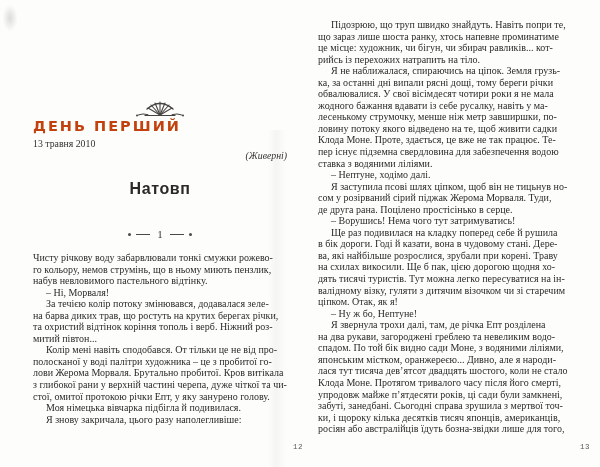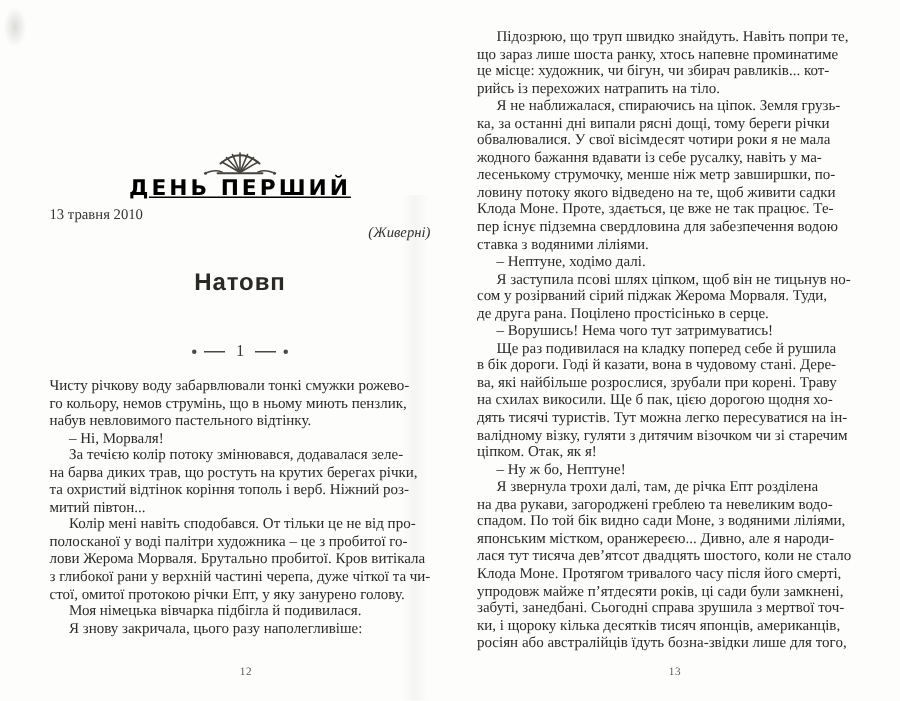--- a/index.html
+++ b/index.html
@@ -19,23 +19,23 @@
   .spread::after{
     content:"";position:absolute;left:268px;top:130px;width:18px;height:337px;
     background:linear-gradient(90deg, rgba(0,0,0,0) 0%, rgba(60,60,55,.045) 45%, rgba(0,0,0,0) 100%);
     pointer-events:none;
   }
   .page{position:absolute;top:0;height:467px;}
   .page-left{left:33px;width:254px;}
   .page-right{left:318px;width:256px;}
   .ornament{position:absolute;left:0;top:101px;width:100%;display:flex;justify-content:center;}
   .chapter-title{
-    position:absolute;left:0;top:118px;width:100%;text-align:center;
+    position:absolute;left:0;top:118px;width:100%;text-align:left;
     font-family:"DejaVu Sans", sans-serif;font-weight:bold;
-    font-size:14.5px;letter-spacing:2px;color:#000000;white-space:nowrap;text-decoration:underline;
+    font-size:14.5px;letter-spacing:2px;color:#c2410c;white-space:nowrap;
   }
   .chapter-date{position:absolute;left:0;top:138px;width:100%;text-align:left;font-size:9.8px;color:#33322f;}
   .chapter-place{position:absolute;left:0;top:150px;width:100%;text-align:right;font-size:9.8px;font-style:italic;color:#33322f;}
   .chapter-subtitle{
     position:absolute;left:0;top:180px;width:100%;text-align:center;
     font-family:Liberation Sans, sans-serif;font-weight:bold;
     font-size:16px;letter-spacing:.6px;color:#2a2926;
   }
   .section-marker{
     position:absolute;left:0;top:229px;width:100%;
@@ -46,22 +46,22 @@
   .section-marker .dash{width:14px;height:1px;background:#4a4945;}
   .section-marker .num{font-family:"Liberation Serif", serif;line-height:1;padding:0 2px;}
 
   .body-text{position:absolute;left:0;width:100%;font-size:10px;line-height:11.55px;color:#2b2b28;}
   .page-left  .body-text{top:252px;}
   .page-right .body-text{top:19px;}
   .para{white-space:pre;text-indent:13px;}
   .para.flush{text-indent:0;}
 
   .page-number{
-    position:absolute;left:4px;top:443px;width:100%;text-align:center;
-    font-size:7.5px;color:#5a5955;letter-spacing:.5px;
+    position:absolute;left:16px;top:443px;width:100%;text-align:right;
+    font-size:7.5px;color:#5a5955;letter-spacing:.5px;font-family:Liberation Mono, monospace;
   }
 </style>
 </head>
 <body>
 
 <div class="spread">
 
   <div class="page page-left">
 
     <div class="ornament">

